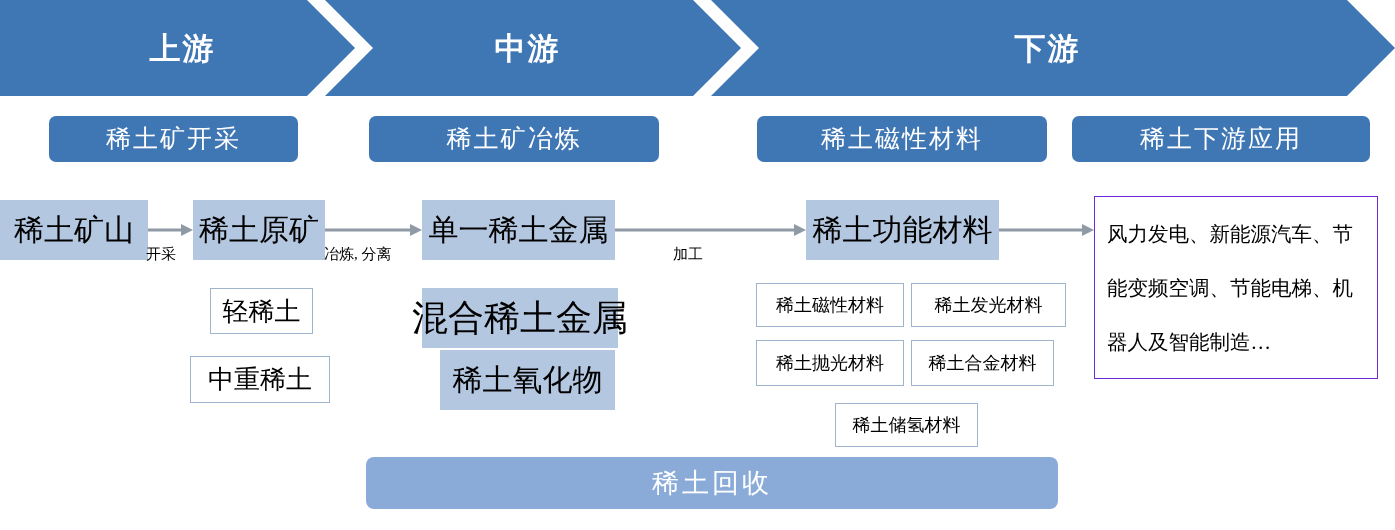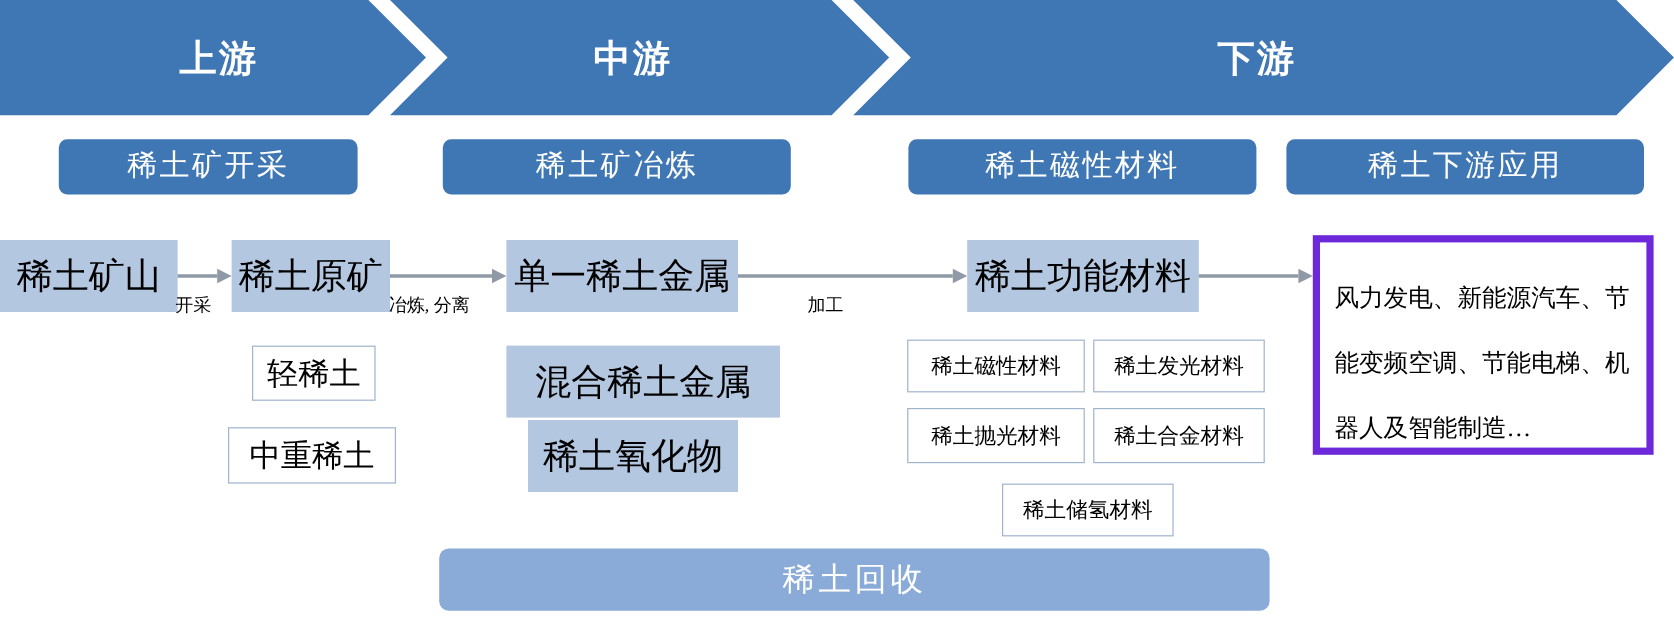--- a/index.html
+++ b/index.html
@@ -83,42 +83,42 @@
   #n-mine    { left: 0px;    top: 200px; width: 148px; height: 60px; font-size: 30px; }
   #n-ore     { left: 193px;  top: 200px; width: 132px; height: 60px; font-size: 30px; }
   #n-single  { left: 422px;  top: 200px; width: 193px; height: 60px; font-size: 30px; }
   #n-func    { left: 806px;  top: 200px; width: 193px; height: 60px; font-size: 30px; }
 
   
   #n-light   { left: 210px;  top: 288px; width: 103px; height: 46px; font-size: 26px; }
   #n-heavy   { left: 190px;  top: 356px; width: 140px; height: 47px; font-size: 26px; font-family: Liberation Serif, serif; }
 
   
-  #n-mixed   { left: 422px;  top: 288px; width: 228px; height: 60px; font-size: 30px; }
+  #n-mixed   { left: 422px;  top: 288px; width: 196px; height: 60px; font-size: 36px; }
   #n-oxide   { left: 440px;  top: 350px; width: 175px; height: 60px; font-size: 30px; }
 
   
   .matbox { font-size: 18px; }
   #m-0 { left: 756px; top: 283px; width: 148px; height: 44px; }
-  #m-1 { left: 911px; top: 283px; width: 143px; height: 44px; }
+  #m-1 { left: 911px; top: 283px; width: 155px; height: 44px; }
   #m-2 { left: 756px; top: 340px; width: 148px; height: 46px; }
   #m-3 { left: 911px; top: 340px; width: 143px; height: 46px; }
   #m-4 { left: 835px; top: 403px; width: 143px; height: 44px; }
 
   
   #n-apps {
     position: absolute;
     left: 1094px;
     top: 196px;
     width: 284px;
     height: 183px;
     box-sizing: border-box;
     background: #ffffff;
-    border: 6px solid #6d28d9;
-    padding: 20px 8px 0 12px;
+    border: 1px solid #6d28d9;
+    padding: 10px 8px 0 12px;
     font-size: 20.5px;
     line-height: 54px;
     color: #000000;
     white-space: normal;
     letter-spacing: 0px;
   }
 
   
   .arrow-svg { position: absolute; overflow: visible; }
   .arrow-cap { position: absolute; font-size: 15px; white-space: nowrap; color: #000000; }

